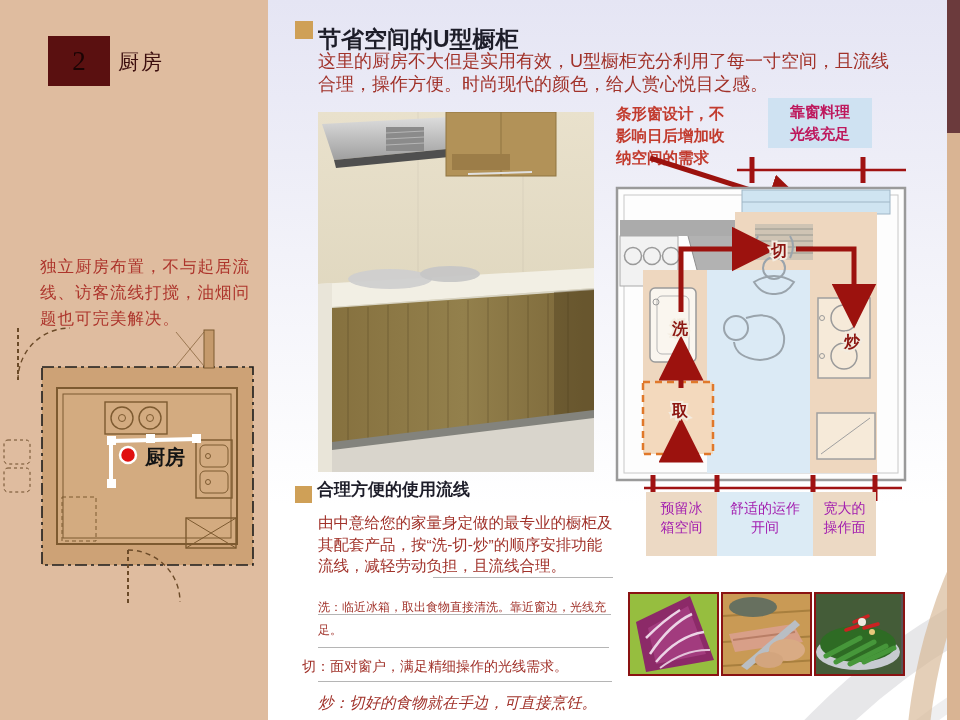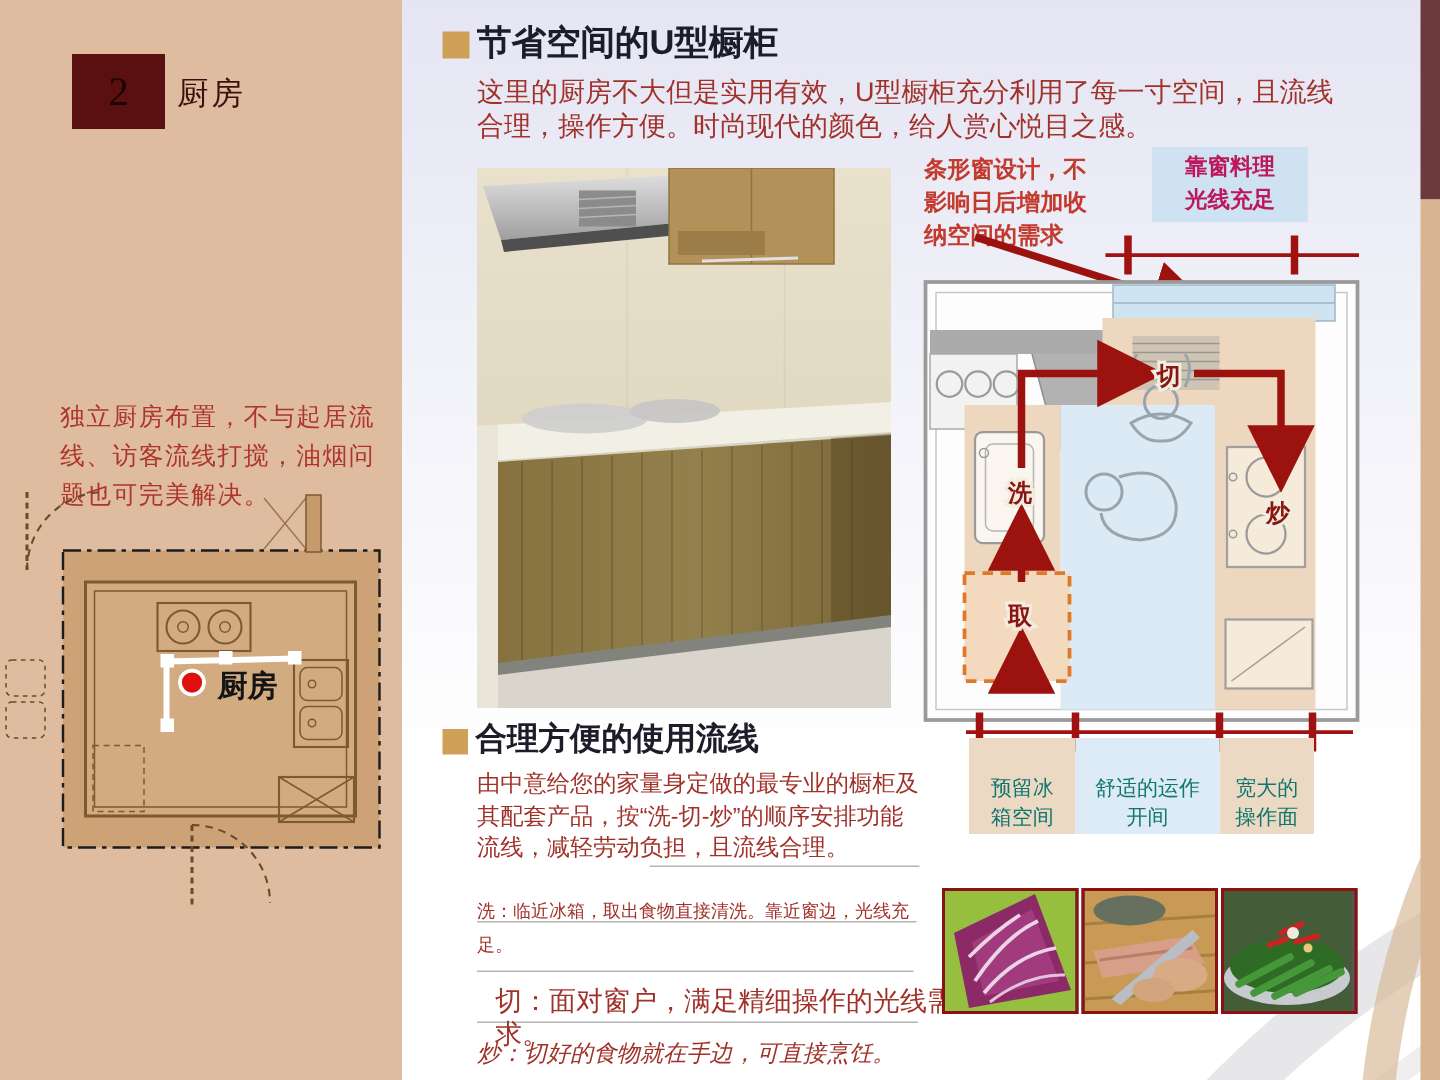--- a/index.html
+++ b/index.html
@@ -14,22 +14,22 @@
   .sidebar{position:absolute;left:0;top:0;width:268px;height:720px;background:#dfbc9f;z-index:2;}
   .chapter-box{position:absolute;left:48px;top:36px;width:62px;height:50px;background:#5a1010;
     color:#1b0404;font-family:"Liberation Serif","DejaVu Serif",serif;font-size:27px;
     display:flex;align-items:center;justify-content:center;}
   .chapter-title{position:absolute;left:118px;top:48px;font-size:21px;color:#3c0e0e;letter-spacing:2px;}
   .side-para{position:absolute;left:40px;width:214px;font-size:16.5px;line-height:26px;
     color:#ad352c;letter-spacing:1px;}
   .h1{position:absolute;font-weight:bold;color:#1d1d29;}
   .bullet{position:absolute;background:#cfa057;}
   .red-text{color:#a1322a;}
-  .note-label{position:absolute;font-size:14px;line-height:19px;color:#0f766e;text-align:center;
-    white-space:pre-line;padding-top:24px;box-sizing:border-box;}
+  .note-label{position:absolute;font-size:14px;line-height:19px;color:#a21caf;text-align:center;
+    white-space:pre-line;padding-top:7px;box-sizing:border-box;}
   .divider{position:absolute;height:1px;background:#b5b5b5;}
   .photo-tile{width:91px;height:84px;border:2px solid #8a1212;box-sizing:border-box;overflow:hidden;background:#555;}
   svg text{font-family:"Liberation Sans","DejaVu Sans",sans-serif;}
 </style>
 </head>
 <body>
 
 <div class="slide">
 
   <div class="decor" style="left:620px;top:520px;width:1240px;height:1240px;border:36px solid rgba(208,208,212,0.5);"></div>
@@ -38,21 +38,21 @@
 
   <div class="abs" style="left:947px;top:0;width:13px;height:133px;background:#6b3a3c;z-index:3;"></div>
   <div class="abs" style="left:947px;top:133px;width:13px;height:587px;background:#d9b493;z-index:3;"></div>
 
   <div class="sidebar">
     <div class="chapter-box">
       <span>2</span>
     </div>
     <div class="chapter-title">厨房</div>
 
-    <div class="side-para" style="top:253px;margin-top:12px;">独立厨房布置，不与起居流线、访客流线打搅，油烟问题也可完美解决。</div>
+    <div class="side-para" style="top:253px;">独立厨房布置，不与起居流线、访客流线打搅，油烟问题也可完美解决。</div>
 
     <svg class="abs" style="left:0;top:322px;" width="262" height="292" viewBox="0 0 262 292">
 
       <rect x="42" y="45" width="211" height="198" fill="#cda276" stroke="#1c1c1c" stroke-width="1.6" stroke-dasharray="12 4 3 4"></rect>
 
       <rect x="57" y="66" width="180" height="156" fill="#d3ab80" stroke="#7d5a30" stroke-width="2"></rect>
       <rect x="63" y="72" width="168" height="144" fill="none" stroke="#7d5a30" stroke-width="1"></rect>
 
       <rect x="204" y="8" width="10" height="38" fill="#c59a6c" stroke="#7d5a30" stroke-width="1"></rect>
       <path d="M176,10 L204,44 M176,44 L204,10" stroke="#7d5a30" stroke-width="1" fill="none" opacity="0.7"></path>
@@ -89,21 +89,21 @@
       <rect x="107" y="114" width="9" height="9" fill="#ffffff"></rect>
       <rect x="146" y="112" width="9" height="9" fill="#ffffff"></rect>
       <rect x="192" y="112" width="9" height="9" fill="#ffffff"></rect>
 
       <circle cx="128" cy="133" r="8" fill="#e01010" stroke="#ffffff" stroke-width="2.5"></circle>
       <text x="145" y="142" font-size="20" font-weight="bold" fill="#141414">厨房</text>
     </svg>
   </div>
 
   <div class="bullet z2" style="left:295px;top:21px;width:18px;height:18px;"></div>
-  <div class="h1 z2" style="left:318px;top:13px;font-size:23px;">节省空间的U型橱柜</div>
+  <div class="h1 z2" style="left:318px;top:24px;font-size:23px;">节省空间的U型橱柜</div>
   <div class="abs red-text z2" style="left:318px;top:50px;width:572px;font-size:18px;line-height:23px;">这里的厨房不大但是实用有效，U型橱柜充分利用了每一寸空间，且流线合理，操作方便。时尚现代的颜色，给人赏心悦目之感。</div>
 
   <div class="abs z2" style="left:318px;top:112px;width:276px;height:360px;">
     <svg width="276" height="360" viewBox="0 0 276 360">
       <defs>
         <linearGradient id="wg" x1="0" y1="0" x2="0" y2="1">
           <stop offset="0" stop-color="#e9e1cc"></stop>
             <stop offset="1" stop-color="#d8cfb4"></stop>
         </linearGradient>
         <linearGradient id="hg" x1="0" y1="0" x2="0" y2="1">
@@ -261,30 +261,30 @@
 
     <div class="note-label" style="left:38px;top:397px;width:71px;height:64px;background:#ecd9c4;">预留冰
 箱空间</div>
     <div class="note-label" style="left:205px;top:397px;width:63px;height:64px;background:#ecd9c4;">宽大的
 操作面</div>
     <div class="note-label" style="left:109px;top:397px;width:96px;height:64px;background:#dcebf5;">舒适的运作
 开间</div>
   </div>
 
   <div class="bullet z2" style="left:295px;top:486px;width:17px;height:17px;"></div>
-  <div class="h1 z2" style="left:317px;top:478px;font-size:21px;">合理方便的使用流线</div>
+  <div class="h1 z2" style="left:317px;top:478px;font-size:17px;">合理方便的使用流线</div>
   <div class="abs red-text z2" style="left:318px;top:512px;width:296px;font-size:15.5px;line-height:21.5px;">由中意给您的家量身定做的最专业的橱柜及其配套产品，按“洗-切-炒”的顺序安排功能流线，减轻劳动负担，且流线合理。</div>
 
   <div class="divider z2" style="left:433px;top:577px;width:180px;"></div>
   <div class="divider z2" style="left:318px;top:614px;width:293px;"></div>
   <div class="divider z2" style="left:318px;top:647px;width:291px;"></div>
   <div class="divider z2" style="left:318px;top:681px;width:294px;"></div>
 
   <div class="abs red-text z2" style="left:318px;top:596px;width:300px;font-size:12px;line-height:22.5px;">洗：临近冰箱，取出食物直接清洗。靠近窗边，光线充足。</div>
-  <div class="abs red-text z2" style="left:330px;top:656px;width:310px;font-size:18px;line-height:22px;font-family:Liberation Serif, serif;">切：面对窗户，满足精细操作的光线需求。</div>
+  <div class="abs red-text z2" style="left:302px;top:656px;width:310px;font-size:14px;line-height:22px;font-family:Liberation Serif, serif;">切：面对窗户，满足精细操作的光线需求。</div>
   <div class="abs red-text z2" style="left:318px;top:692px;width:310px;font-size:15.5px;line-height:22px;font-style:italic;">炒：切好的食物就在手边，可直接烹饪。</div>
 
   <div class="abs z2" style="left:628px;top:592px;display:flex;gap:2px;">
     <div class="photo-tile">
       <svg width="87" height="80" viewBox="0 0 87 80">
         <rect width="87" height="80" fill="#96be3f"></rect>
         <polygon points="6,28 60,2 84,66 16,78" fill="#8c2a68"></polygon>
         <polygon points="18,34 58,12 76,60 26,70" fill="#a23b7e"></polygon>
         <path d="M20,60 Q40,30 62,20 M26,68 Q48,42 74,38 M16,44 Q34,26 50,16" stroke="#ecd4e6" stroke-width="2.5" fill="none"></path>
         <path d="M30,74 Q55,55 80,56" stroke="#e3c3da" stroke-width="2" fill="none"></path>

